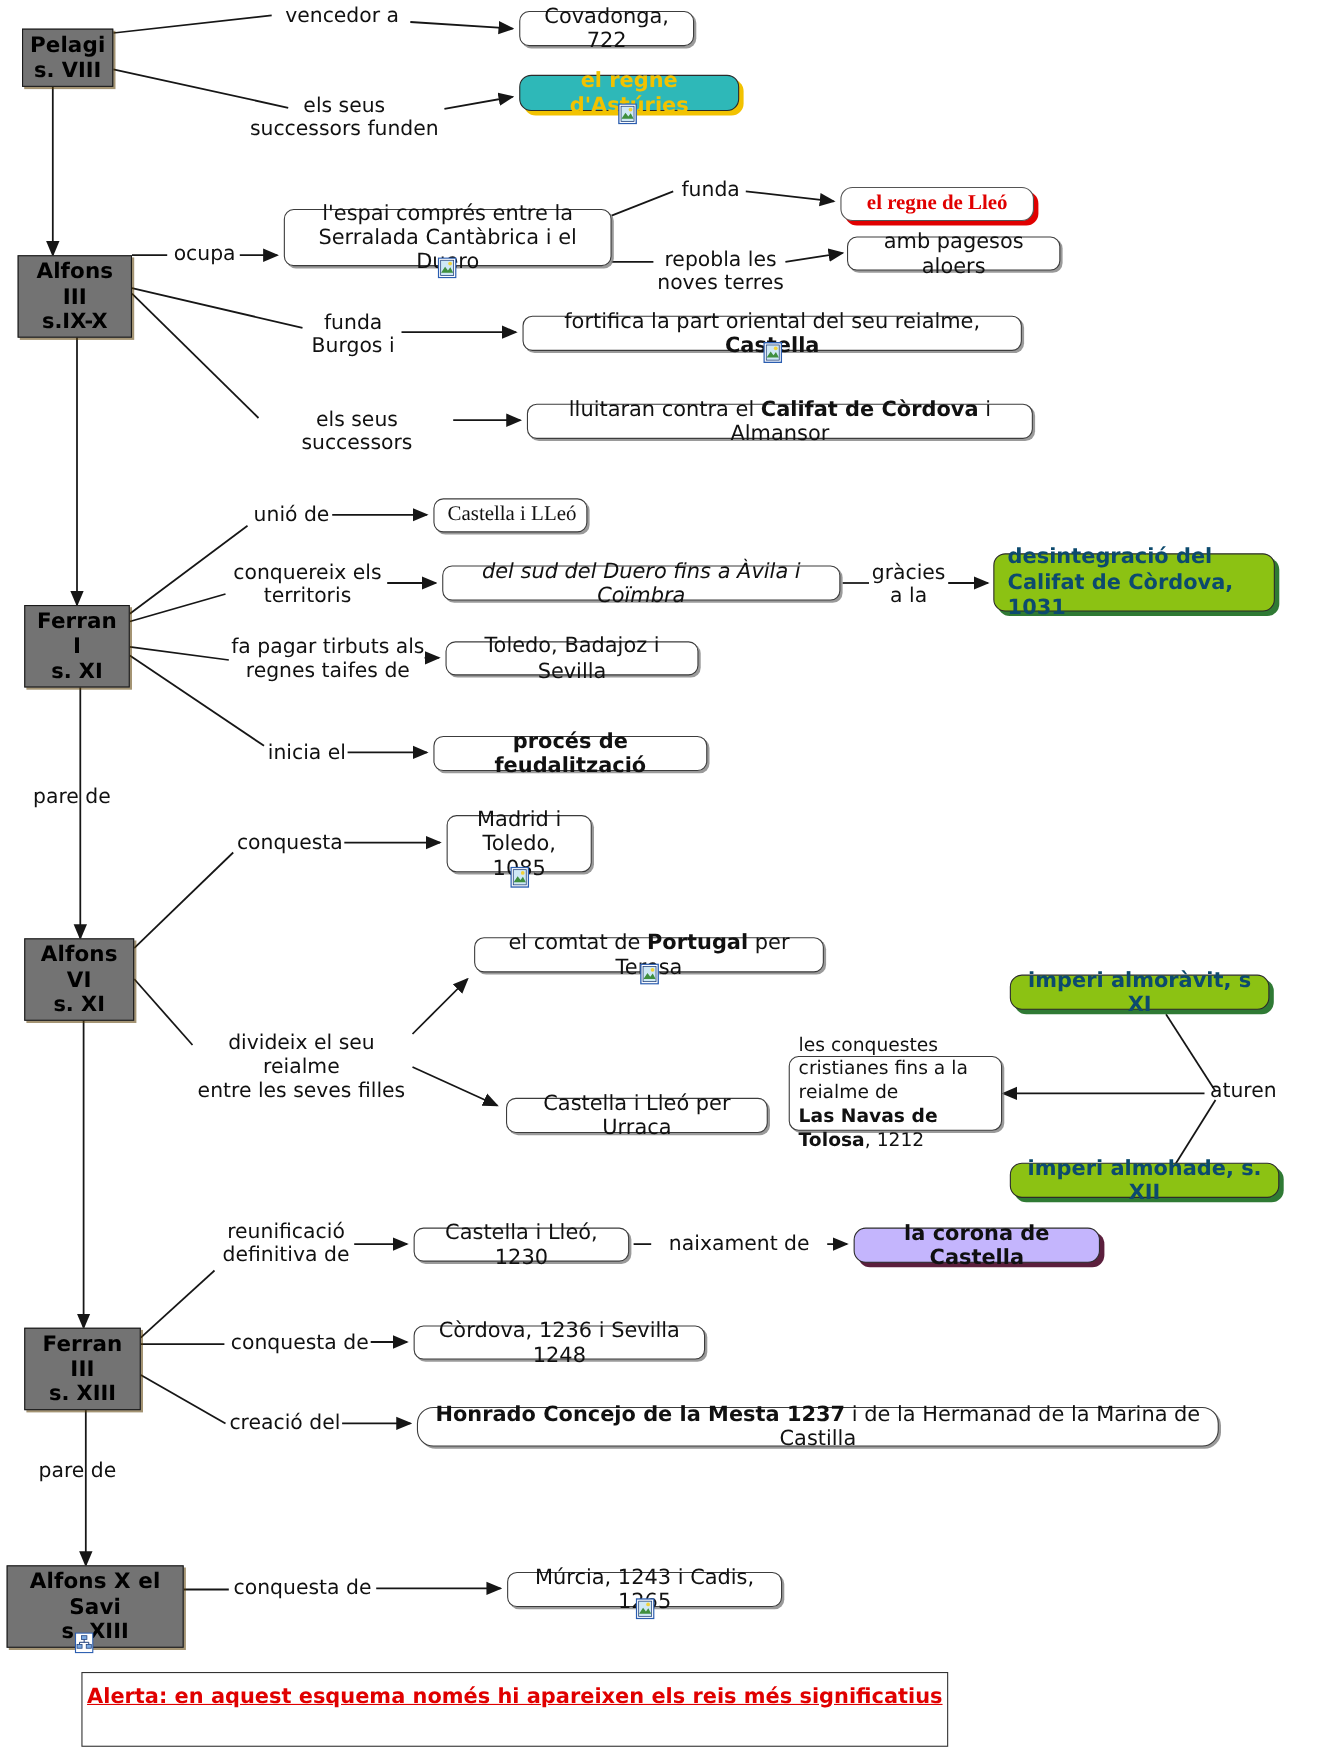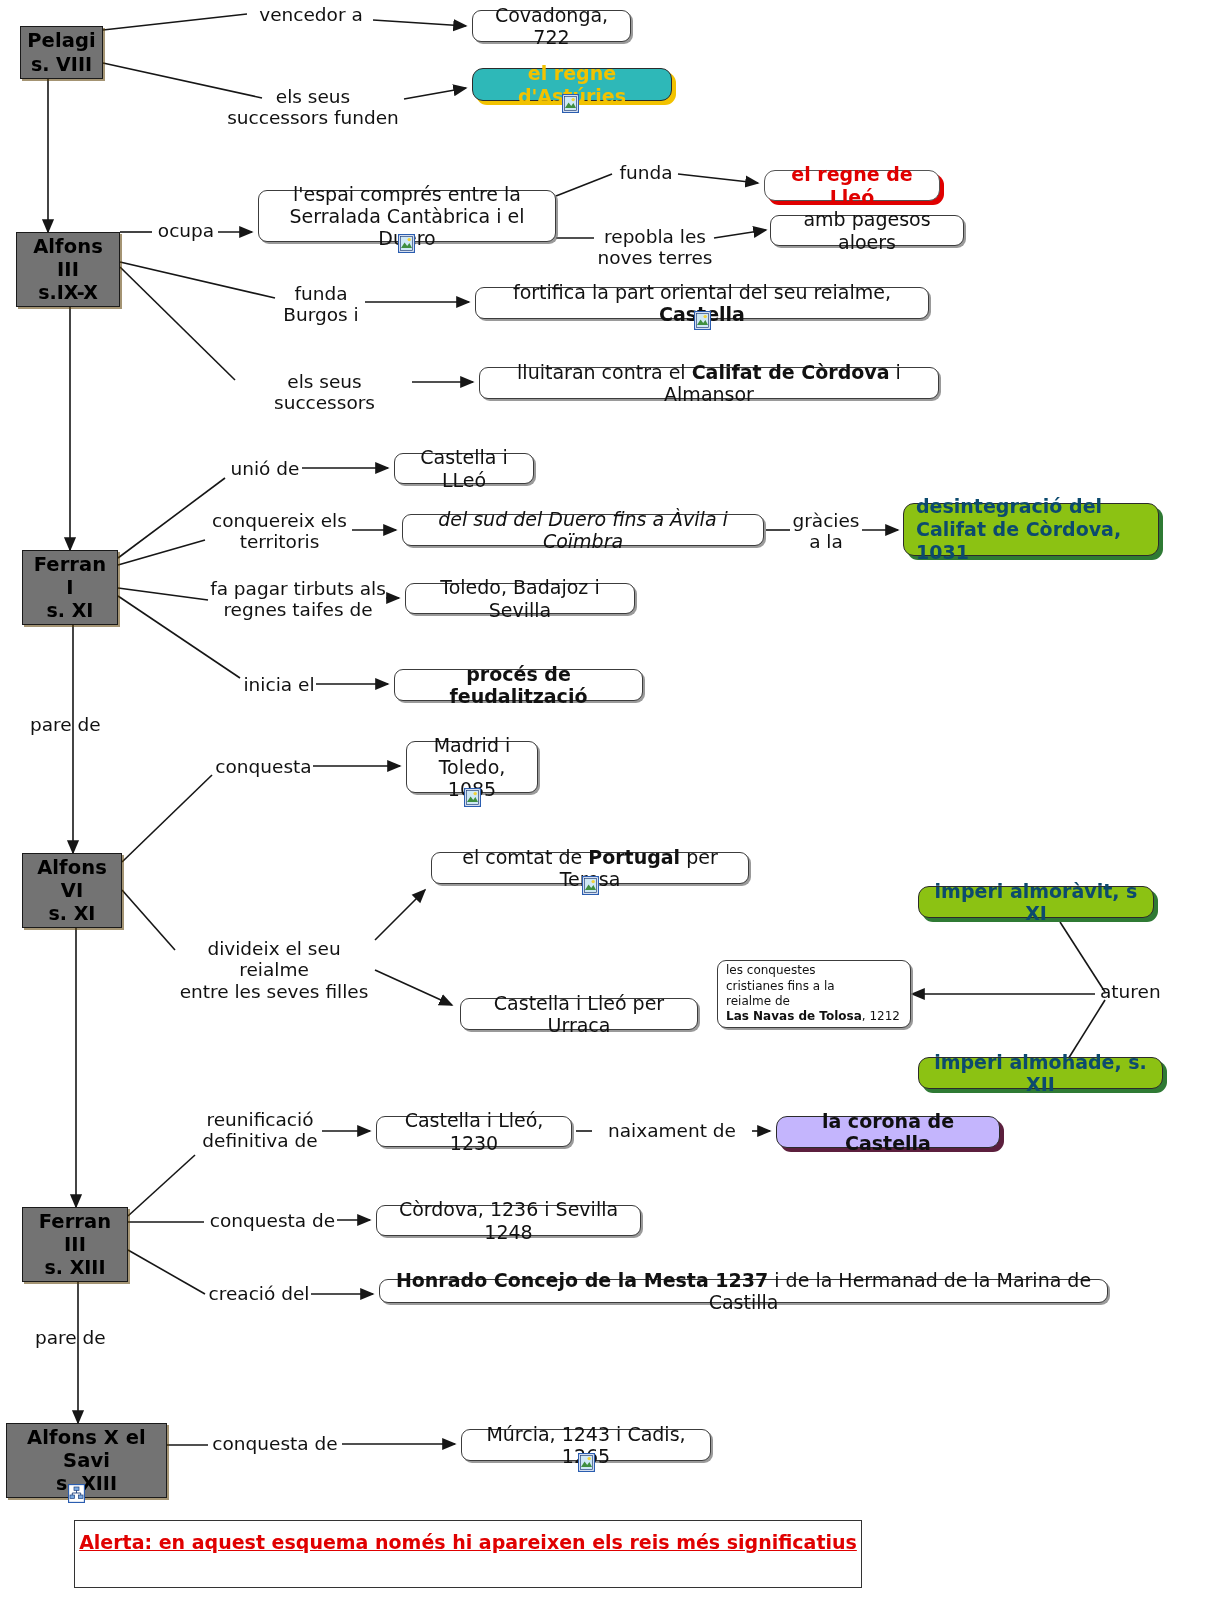--- a/index.html
+++ b/index.html
@@ -55,21 +55,21 @@
     background: #ffffff;
     border: 1.4px solid #3c3c3c;
     border-radius: 9px;
     box-shadow: 2px 2px 0 rgba(120,120,120,0.75);
     padding: 4px 9px;
     font-size: 19px;
     color: #111;
     align-items: flex-end;
   }
   .box.small {
-    font-size: 12px;
+    font-size: 17px;
     text-align: left;
     align-items: flex-start;
     line-height: 1.28;
     padding: 6px 8px;
   }
 
   
   .chip {
     border-radius: 11px;
     padding: 4px 12px;
@@ -264,21 +264,21 @@
     <span style="white-space:pre-line;">l'espai comprés entre la
 Serralada Cantàbrica i el Duero</span>
   </div>
   <svg class="pic-icon" style="left:398px; top:234px;" viewBox="0 0 17 19">
     <rect x="0.5" y="0.5" width="16" height="18" fill="#ffffff" stroke="#2a5db0" stroke-width="1.4"></rect>
     <rect x="2.6" y="2.6" width="11.8" height="13.8" fill="#cfe8f5" stroke="#1f3f7a" stroke-width="0.7"></rect>
     <path d="M3,14 L6.6,8.5 L9.2,12 L11.4,9 L14,14 z" fill="#3f8f3f"></path>
     <circle cx="11.2" cy="5.6" r="1.7" fill="#f2d23a"></circle>
   </svg>
 
-  <div class="node chip white-red" style="left:764px; top:170px; width:176px; height:31px;">
+  <div class="node chip white-red" style="left:764px; top:170px; width:176px; height:31px;font-family:Liberation Serif, serif;">
     <span>el regne de Lleó</span>
   </div>
 
   <div class="node box" style="left:770px; top:215px; width:194px; height:31px;">
     <span>amb pagesos aloers</span>
   </div>
 
   <div class="node box" style="left:475px; top:287px; width:454px; height:32px;">
     <span>
       <span>fortifica la part oriental del seu reialme, </span><span class="bold">Castella</span>
@@ -290,21 +290,21 @@
     <path d="M3,14 L6.6,8.5 L9.2,12 L11.4,9 L14,14 z" fill="#3f8f3f"></path>
     <circle cx="11.2" cy="5.6" r="1.7" fill="#f2d23a"></circle>
   </svg>
 
   <div class="node box" style="left:479px; top:367px; width:460px; height:32px;">
     <span>
       <span>lluitaran contra el </span><span class="bold">Califat de Còrdova</span><span> i Almansor</span>
     </span>
   </div>
 
-  <div class="node box" style="left:394px; top:453px; width:140px; height:31px;">
+  <div class="node box" style="left:394px; top:453px; width:140px; height:31px;font-family:Liberation Serif, serif;">
     <span>Castella i LLeó</span>
   </div>
 
   <div class="node box" style="left:402px; top:514px; width:362px; height:32px;font-style:italic;">
     <span>del sud del Duero fins a Àvila i Coïmbra</span>
   </div>
 
   <div class="node chip green" style="left:903px; top:503px; width:256px; height:53px; align-items:flex-start; text-align:left; line-height:1.2;">
     <span style="white-space:pre-line;">desintegració del
 Califat de Còrdova, 1031</span>
@@ -365,21 +365,21 @@
   </div>
 
   <div class="node chip purple" style="left:776px; top:1116px; width:224px; height:32px;">
     <span>la corona de Castella</span>
   </div>
 
   <div class="node box" style="left:376px; top:1205px; width:265px; height:31px;">
     <span>Còrdova, 1236 i Sevilla 1248</span>
   </div>
 
-  <div class="node box" style="left:379px; top:1279px; width:729px; height:24px;">
+  <div class="node box" style="left:379px; top:1279px; width:729px; height:36px;border-radius:15px;">
     <span>
       <span class="bold">Honrado Concejo de la Mesta 1237</span><span> i de la Hermanad de la Marina de Castilla</span>
     </span>
   </div>
 
   <div class="node box" style="left:461px; top:1429px; width:250px; height:32px;">
     <span>Múrcia, 1243 i Cadis, 1265</span>
   </div>
   <svg class="pic-icon" style="left:578px; top:1453px;" viewBox="0 0 17 19">
     <rect x="0.5" y="0.5" width="16" height="18" fill="#ffffff" stroke="#2a5db0" stroke-width="1.4"></rect>

